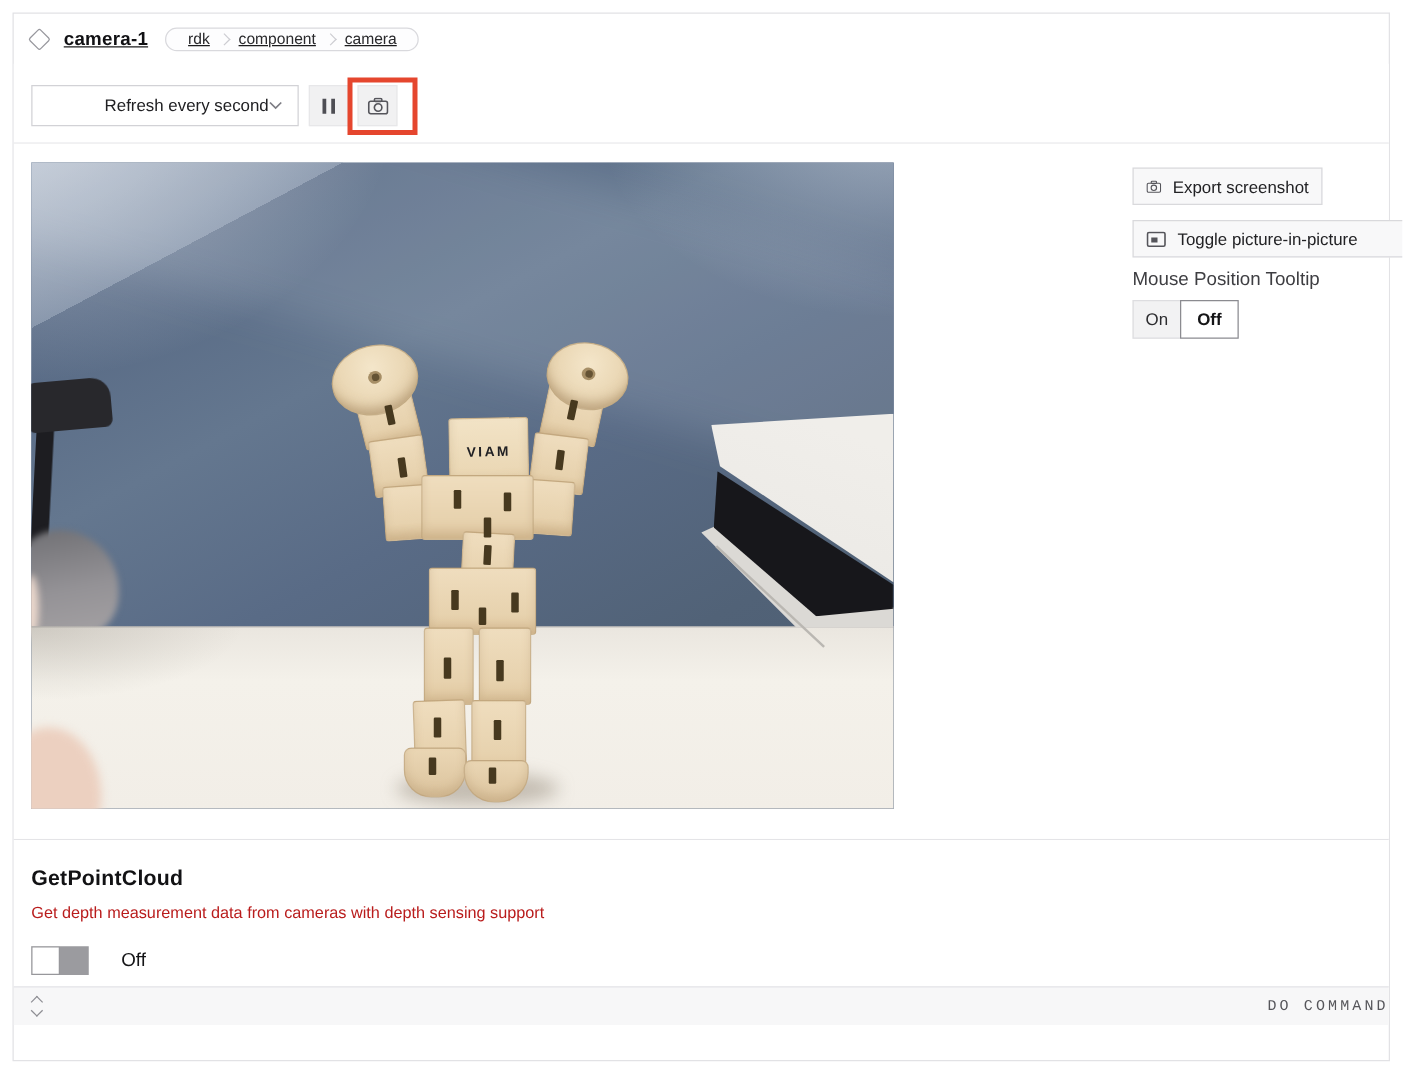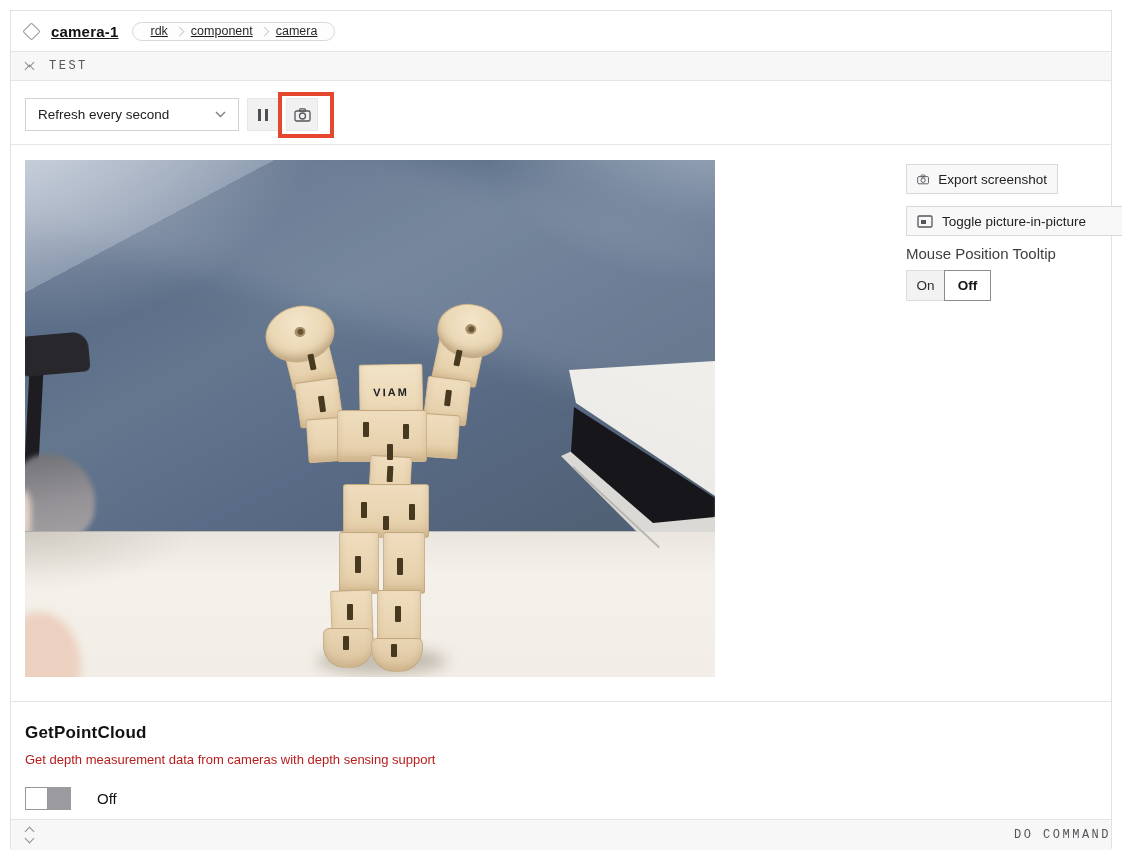--- a/index.html
+++ b/index.html
@@ -23,21 +23,21 @@
   .chevicon span { position:absolute; left:0; width:7px; height:7px; border-left:1.5px solid #8d8d93; border-bottom:1.5px solid #8d8d93; }
   
   .collapse span.top { top:0; transform:rotate(-45deg); }
   .collapse span.bot { bottom:0; transform:rotate(135deg); }
   
   .expand span.top { top:0; transform:rotate(135deg); }
   .expand span.bot { bottom:0; transform:rotate(-45deg); }
 
   
   .toolbar { position:relative; height:64px; border-bottom:1px solid #e6e6e9; background:#fff; }
-  .select { position:absolute; left:14px; top:17px; width:214px; height:33px; border:1px solid #d2d2d6; background:#fff; display:flex; align-items:center; padding:4px 12px; cursor:pointer; }
+  .select { position:absolute; left:14px; top:17px; width:214px; height:33px; border:1px solid #d2d2d6; background:#fff; display:flex; align-items:center; padding:4px 12px; cursor:pointer;text-align:right; }
   .select .selval { font-size:13.5px; color:#202023; flex:1; }
   .sq-btn { position:absolute; top:17px; width:32px; height:33px; background:#f1f1f2; border:1px solid #e7e7e9; display:flex; align-items:center; justify-content:center; cursor:pointer; }
   .pause-bars { display:flex; gap:4px; }
   .pause-bars i { display:block; width:3px; height:12px; background:#4e4e54; }
   .annotation { position:absolute; left:267px; top:11px; width:56px; height:46px; border:4px solid #e5462e; pointer-events:none; }
 
   
   .content { position:relative; height:556px; background:#fff; }
 
   
@@ -95,27 +95,20 @@
       <div class="title">camera-1</div>
       <div class="crumb">
         <span class="seg">rdk</span>
         <span class="sep"></span>
         <span class="seg">component</span>
         <span class="sep"></span>
         <span class="seg">camera</span>
       </div>
     </div>
 
-    <div class="secbar">
-      <div class="chevicon collapse">
-          <span class="top"></span>
-          <span class="bot"></span>
-        </div>
-      <div class="seclabel">TEST</div>
-    </div>
 
     <div class="toolbar">
       <div class="select">
         <span class="selval">Refresh every second</span>
         <svg class="icon" width="11" height="7" viewBox="0 0 11 7">
             <polyline points="1,1 5.5,5.5 10,1" fill="none" stroke="#7d7d84" stroke-width="1.4"></polyline>
           </svg>
       </div>
       <div class="sq-btn" style="left:236px;">
         <span class="pause-bars">

